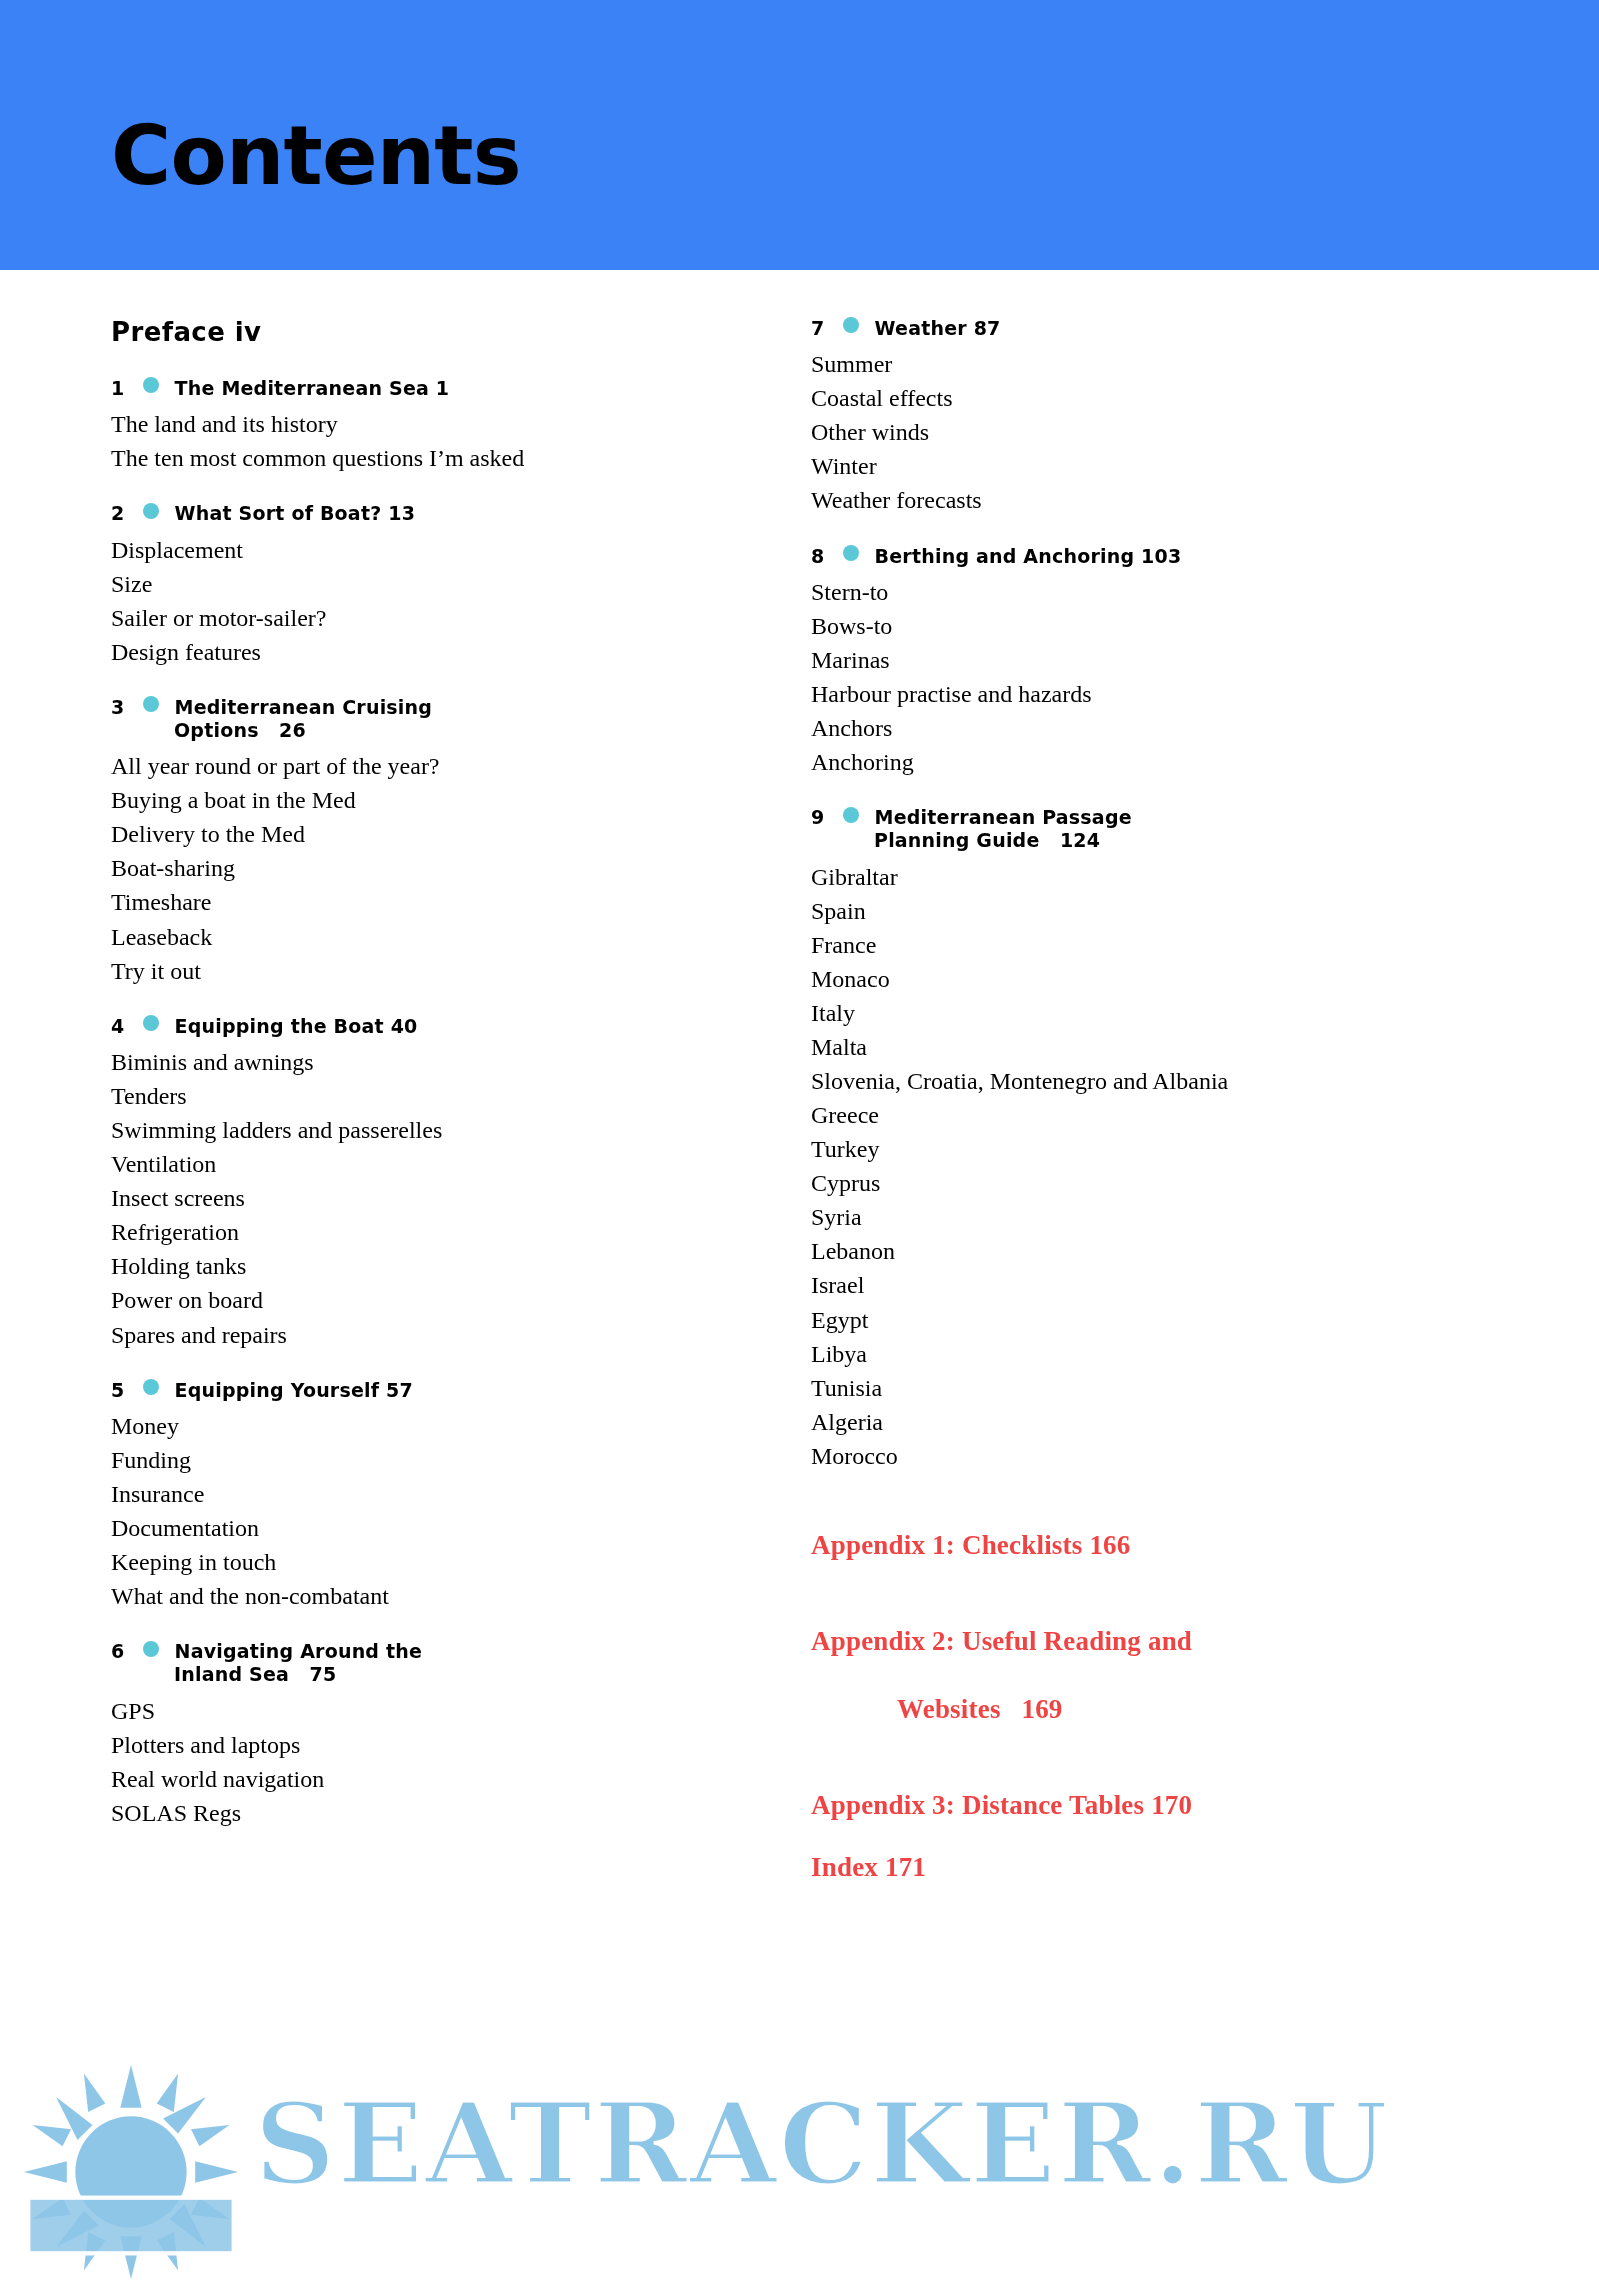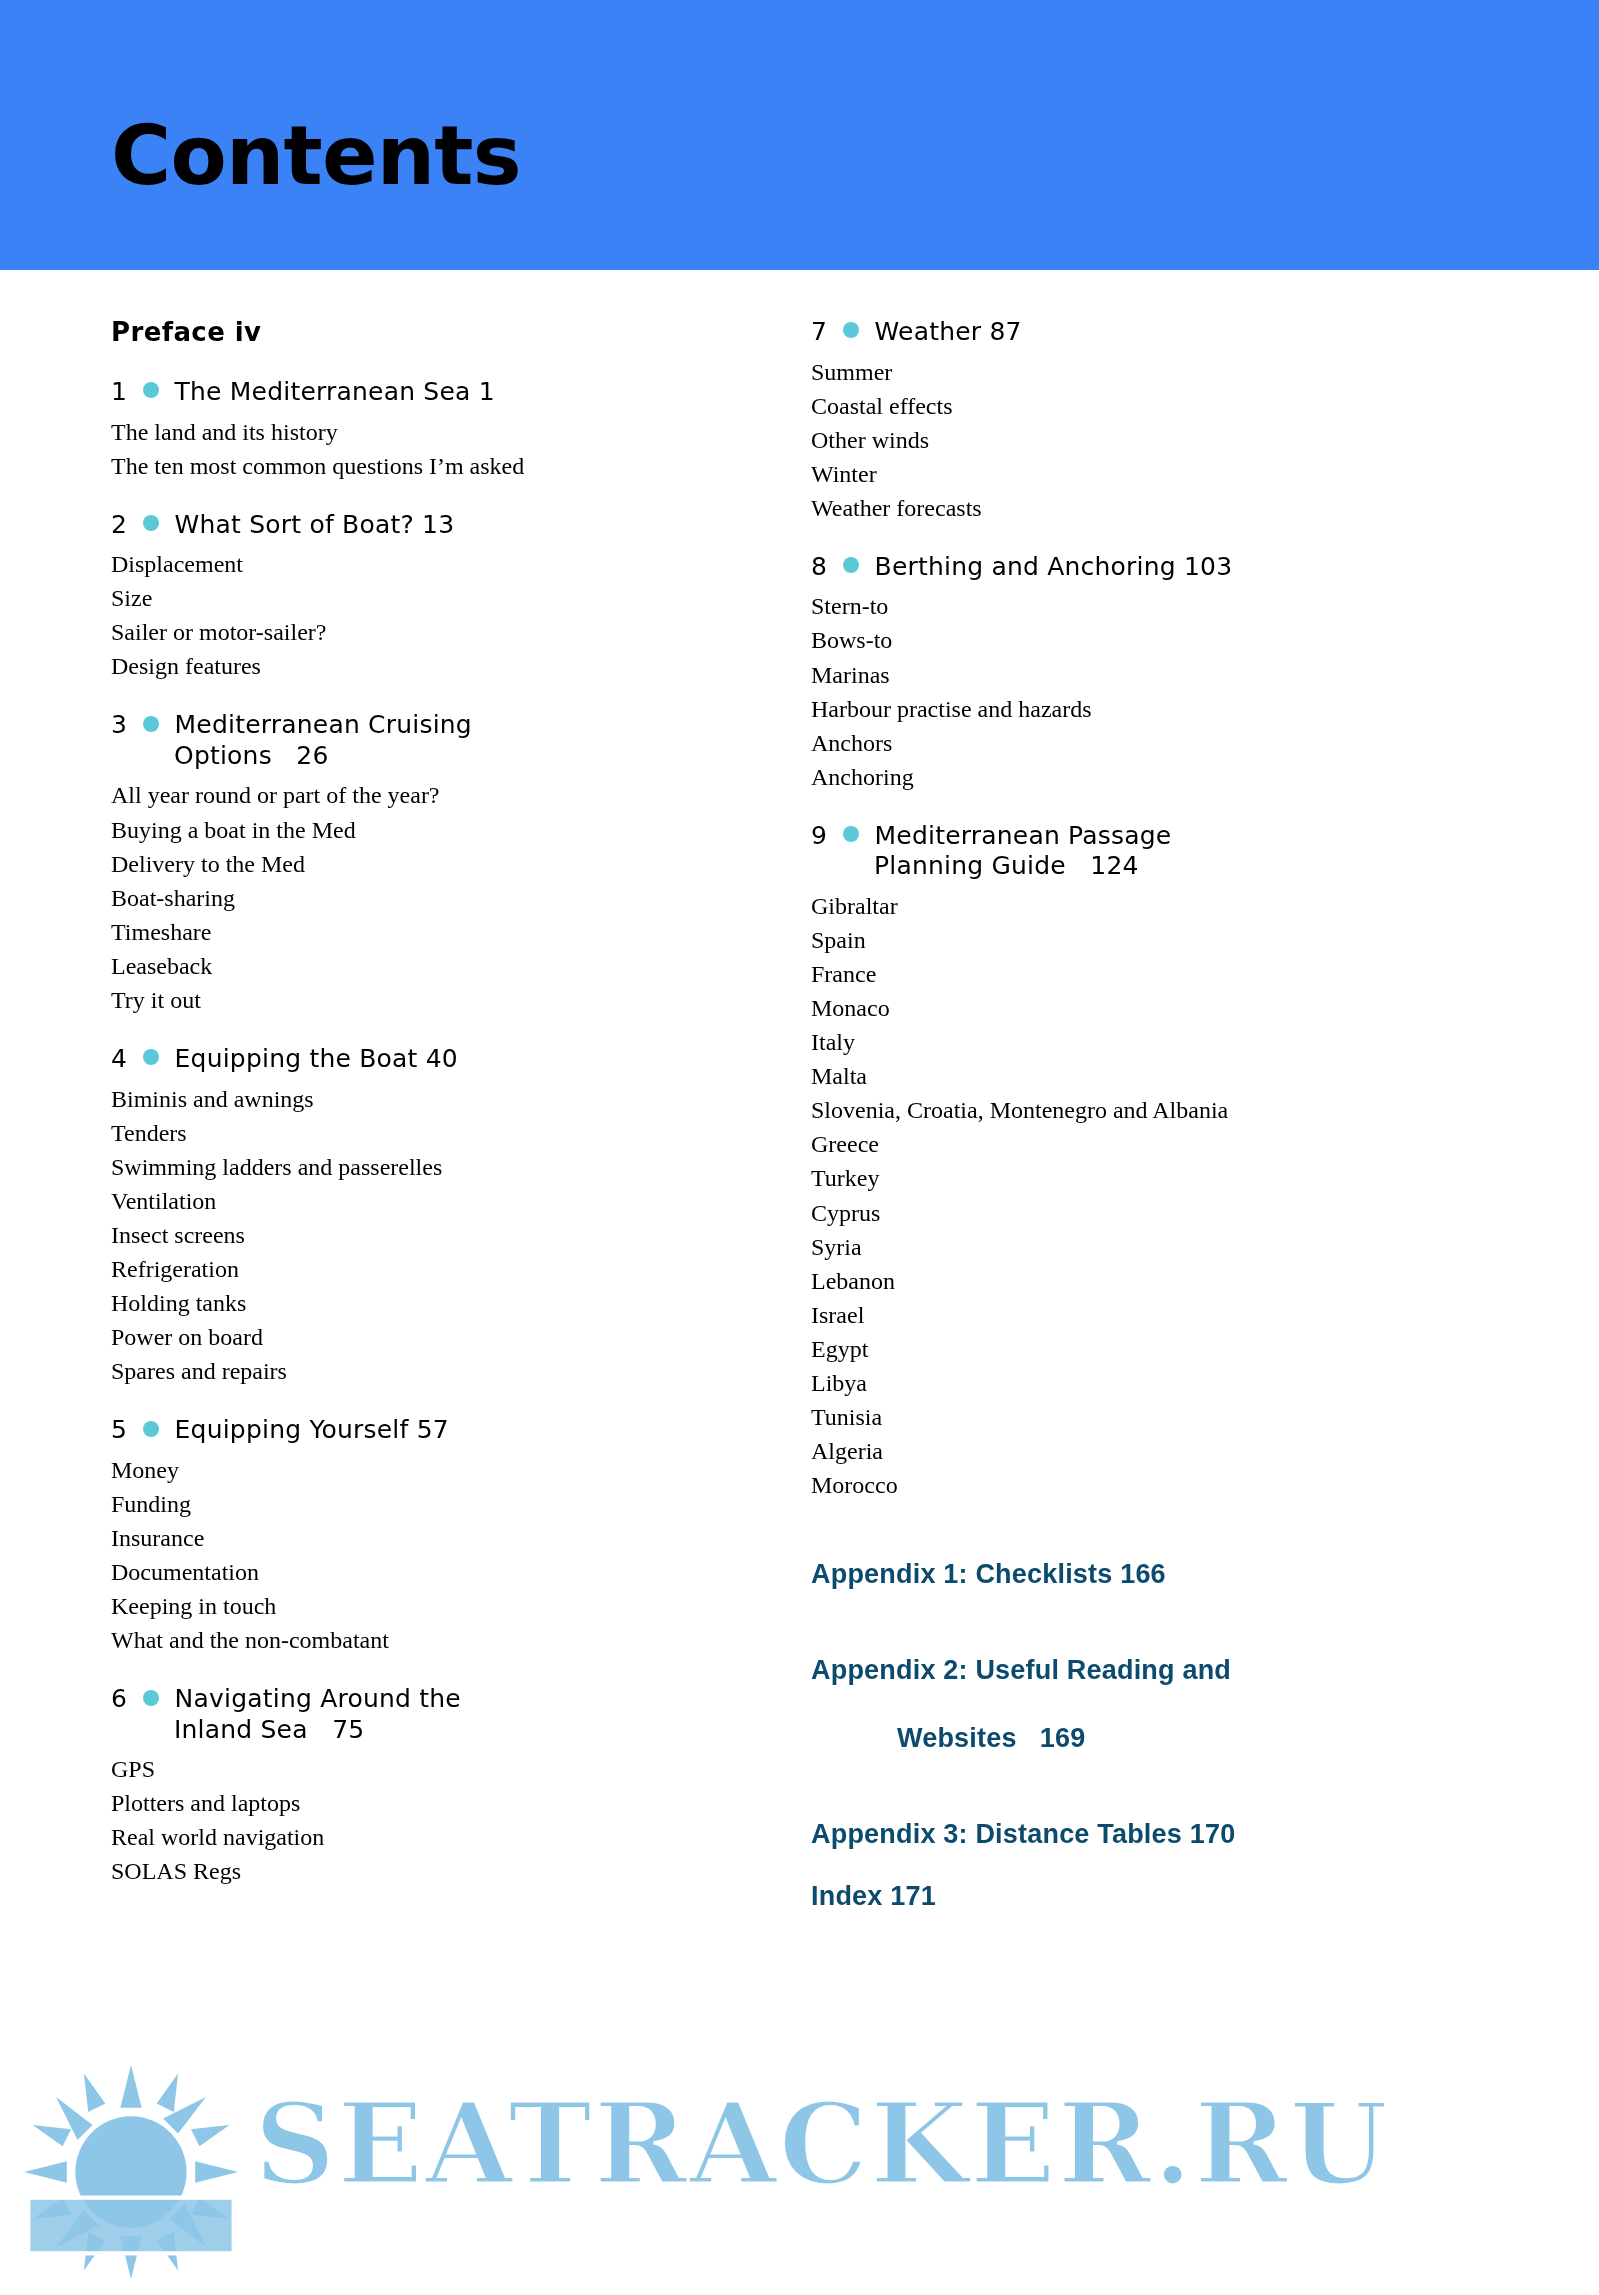--- a/index.html
+++ b/index.html
@@ -61,22 +61,22 @@
     font-size: 26px;
     color: #000;
     margin: 0 0 30px 0;
     letter-spacing: 0.4px;
   }
   .chapter {
     margin-bottom: 27px;
   }
   .chap-head {
     font-family: "DejaVu Sans", sans-serif;
-    font-weight: normal;
-    font-size: 25px;
+    font-weight: bold;
+    font-size: 19px;
     color: #000;
     line-height: 1.22;
     letter-spacing: 0.2px;
     display: block;
     position: relative;
     padding-left: 0;
   }
   .chap-line {
     display: block;
     white-space: pre;
@@ -103,24 +103,24 @@
     padding: 0;
     list-style: none;
   }
   .sub-list li {
     font-family: "Liberation Serif", serif;
     font-size: 24px;
     line-height: 1.42;
     color: #000;
   }
   .appendix {
-    font-family: Liberation Sans, sans-serif;
+    font-family: Liberation Serif, serif;
     font-weight: bold;
     font-size: 27px;
-    color: #0c4a6e;
+    color: #ef4444;
     line-height: 1.25;
     letter-spacing: 0.2px;
     margin-bottom: 28.6px;
     white-space: pre-line;
   }
   .app-gap { margin-top: 56px; }
   .appendix .cont-indent {
     display: inline-block;
     width: 86px;
   }

